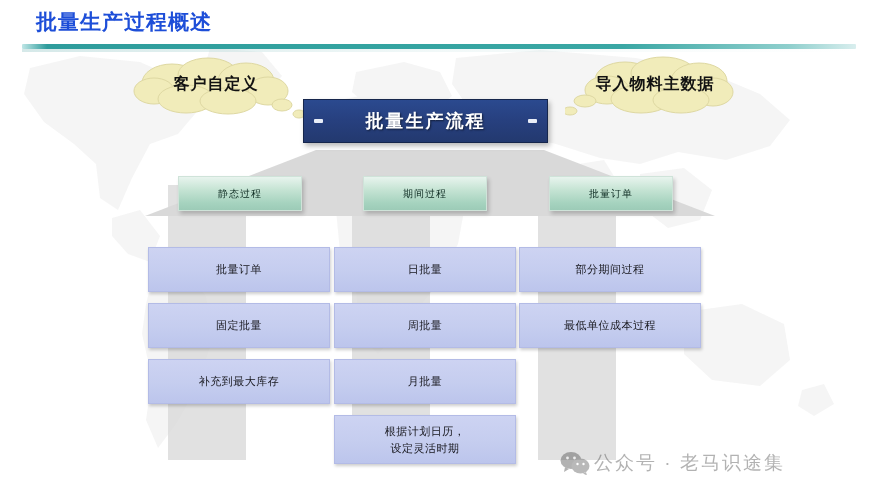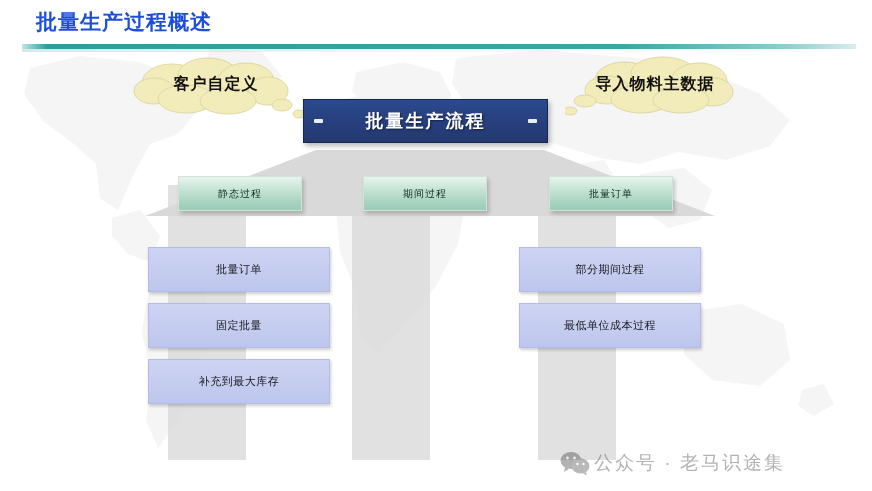--- a/index.html
+++ b/index.html
@@ -218,20 +218,37 @@
       <span>批量订单</span>
     </div>
     <div class="item">
       <span>固定批量</span>
     </div>
     <div class="item">
       <span>补充到最大库存</span>
     </div>
   </div>
 
+  <div class="col c2">
+    <div class="item">
+      <span>日批量</span>
+    </div>
+    <div class="item">
+      <span>周批量</span>
+    </div>
+    <div class="item">
+      <span>月批量</span>
+    </div>
+    <div class="item two-line">
+      <span>
+        <span>根据计划日历，</span><br>
+        <span>设定灵活时期</span>
+      </span>
+    </div>
+  </div>
 
   <div class="col c3">
     <div class="item">
       <span>部分期间过程</span>
     </div>
     <div class="item">
       <span>最低单位成本过程</span>
     </div>
   </div>
 

